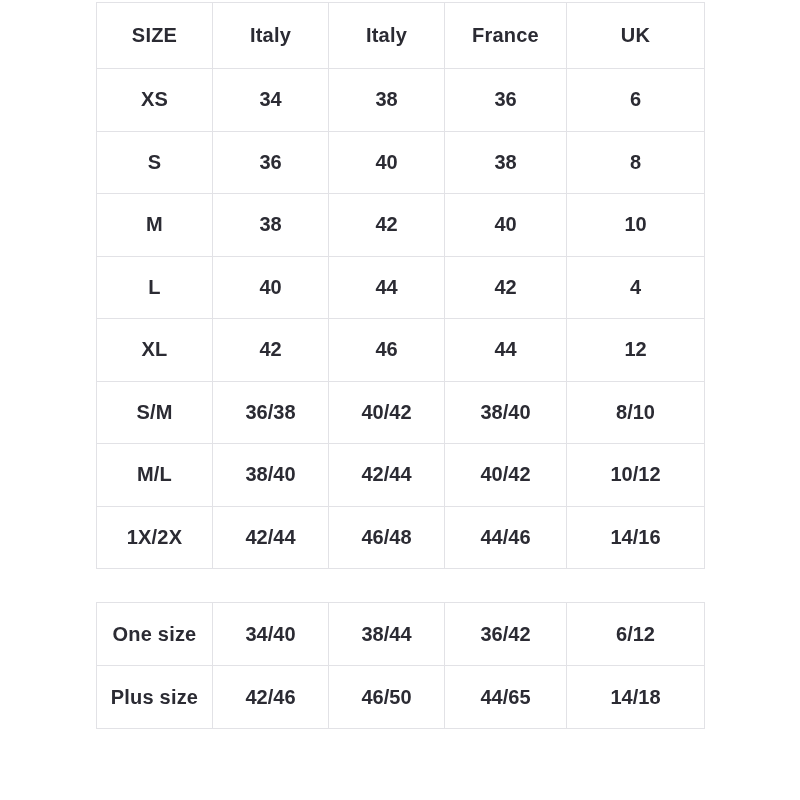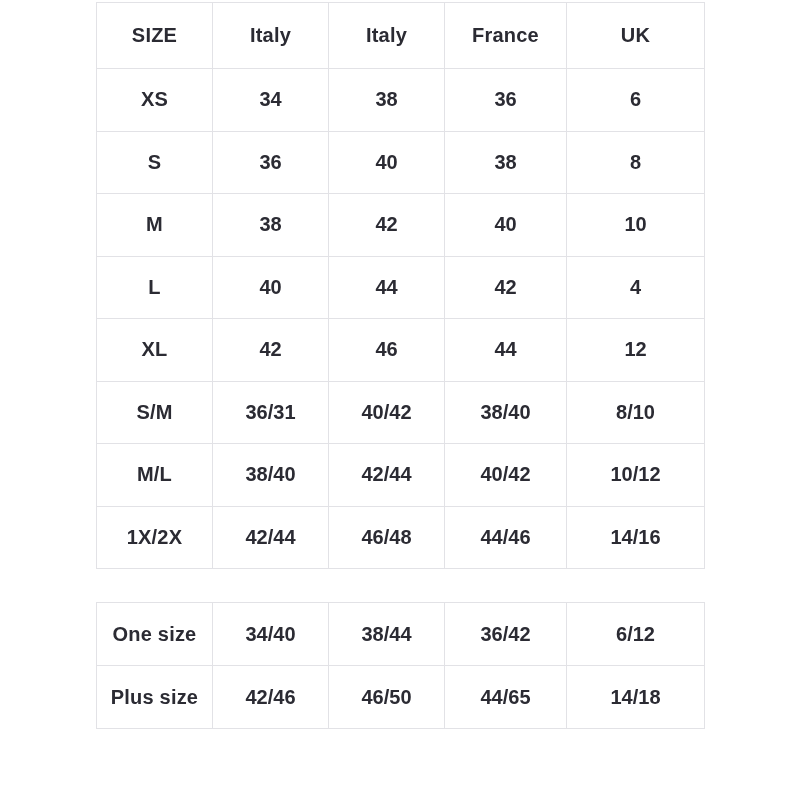--- a/index.html
+++ b/index.html
@@ -123,21 +123,21 @@
       </tr>
       <tr>
         <td class="rowlabel">XL</td>
         <td class="val">42</td>
         <td class="val">46</td>
         <td class="val">44</td>
         <td class="val">12</td>
       </tr>
       <tr>
         <td class="rowlabel">S/M</td>
-        <td class="val">36/31</td>
+        <td class="val">36/38</td>
         <td class="val">40/42</td>
         <td class="val">38/40</td>
         <td class="val">8/10</td>
       </tr>
       <tr>
         <td class="rowlabel">M/L</td>
         <td class="val">38/40</td>
         <td class="val">42/44</td>
         <td class="val">40/42</td>
         <td class="val">10/12</td>

